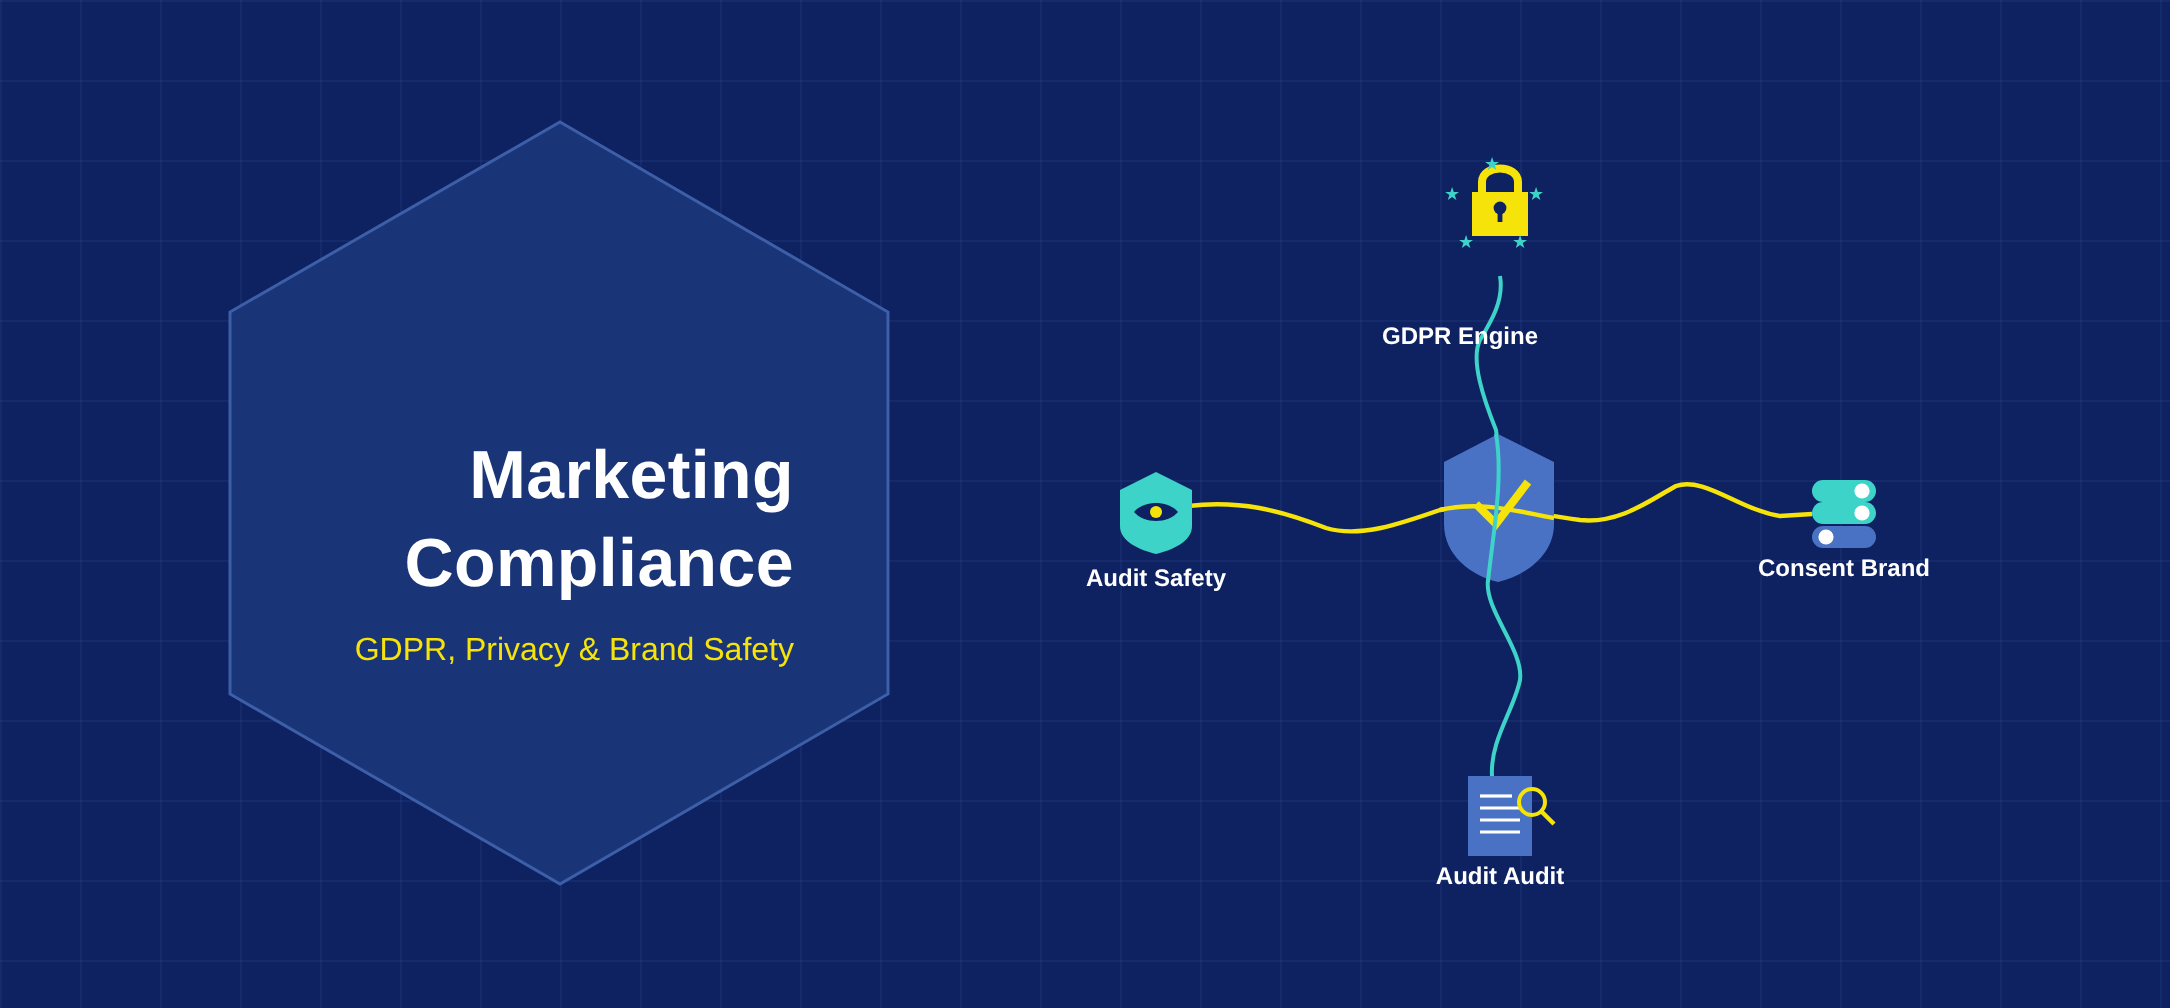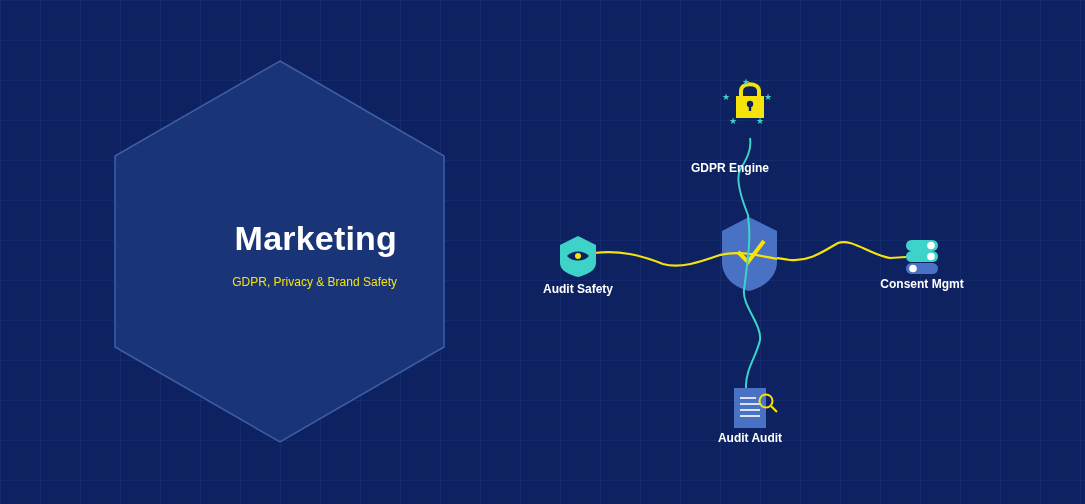--- a/index.html
+++ b/index.html
@@ -15,21 +15,21 @@
   }
   .layer { position: absolute; left: 0; top: 0; width: 1085px; height: 504px; }
   .title-block {
     position: absolute; left: 115px; width: 282px; top: 196px;
     text-align: right; color: #ffffff; margin-top: 20px;
   }
   .title-line {
     font-weight: bold; font-size: 34px; line-height: 44px; letter-spacing: 0.2px;
   }
   .subtitle {
-    margin-top: 12px; font-size: 12px; color: #f5e30a; line-height: 20px;
+    margin-top: 12px; font-size: 16px; color: #f5e30a; line-height: 20px;
   }
   .node-label {
     position: absolute; color: #ffffff; font-weight: bold; font-size: 12px;
     text-align: center; white-space: nowrap; transform: translateX(-50%);
   }
 </style>
 </head>
 <body>
 
 <svg class="layer" viewBox="0 0 1085 504" xmlns="http://www.w3.org/2000/svg">
@@ -85,19 +85,20 @@
       <line x1="740" y1="410" x2="760" y2="410"></line>
       <line x1="740" y1="416" x2="760" y2="416"></line>
     </g>
     <circle cx="766" cy="401" r="6.5" fill="none" stroke="#f5e30a" stroke-width="2"></circle>
     <line x1="771" y1="406" x2="777" y2="412" stroke="#f5e30a" stroke-width="2.2"></line>
   </g>
 </svg>
 
 <div class="title-block">
   <div class="title-line">Marketing</div>
+  <div class="title-line">Compliance</div>
   <div class="subtitle">GDPR, Privacy &amp; Brand Safety</div>
 </div>
 
 <div class="node-label" style="left:730px; top:122px;margin-top:39px;">GDPR Engine</div>
 <div class="node-label" style="left:578px; top:282px;">Audit Safety</div>
-<div class="node-label" style="left:922px; top:277px;">Consent Mgmt</div>
+<div class="node-label" style="left:922px; top:277px;">Consent Brand</div>
 <div class="node-label" style="left:750px; top:431px;">Audit Audit</div>
 
 </body></html>

